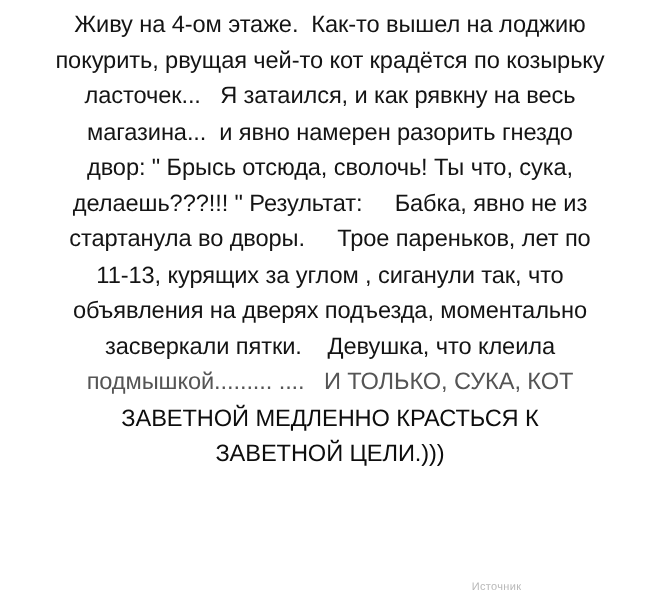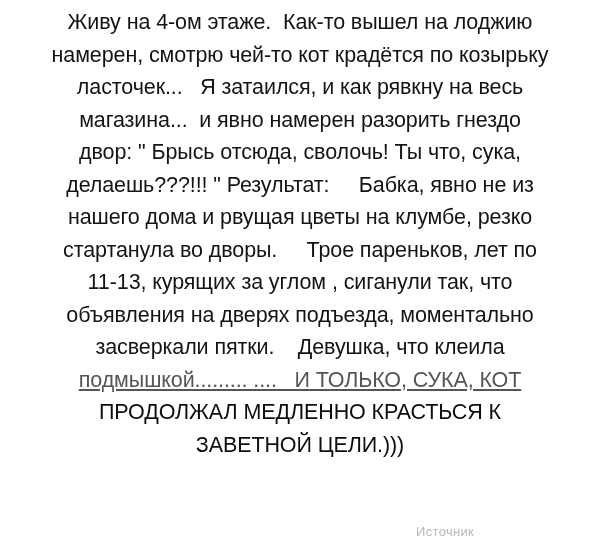--- a/index.html
+++ b/index.html
@@ -38,48 +38,46 @@
     display: block;
   }
   .l-faint {
     color: #3a3a3a;
   }
   .l-faint2 {
     color: #4a4a4a;
   }
   .l-faint3 {
     color: #555555;
-    text-decoration: underline;
   }
   .l-bold {
     color: #0d0d0d;
   }
   .watermark {
     position: absolute;
     right: 6px;
     bottom: 1px;
-    font-size: 13px;
+    font-size: 10px;
     color: #b8b8b8;
     letter-spacing: 0.3px;
   }
 </style>
 </head>
 <body>
 
 <div class="page">
   <div class="text-block">
     <span class="line">Живу на 4-ом этаже.  Как-то вышел на лоджию</span>
-    <span class="line">намерен, смотрю чей-то кот крадётся по козырьку</span>
+    <span class="line">покурить, рвущая чей-то кот крадётся по козырьку</span>
     <span class="line">ласточек...   Я затаился, и как рявкну на весь</span>
     <span class="line">магазина...  и явно намерен разорить гнездо</span>
     <span class="line">двор: " Брысь отсюда, сволочь! Ты что, сука,</span>
     <span class="line">делаешь???!!! " Результат:     Бабка, явно не из</span>
-    <span class="line">нашего дома и рвущая цветы на клумбе, резко</span>
     <span class="line">стартанула во дворы.     Трое пареньков, лет по</span>
     <span class="line">11-13, курящих за углом , сиганули так, что</span>
     <span class="line">объявления на дверях подъезда, моментально</span>
     <span class="line">засверкали пятки.    Девушка, что клеила</span>
     <span class="line l-faint3">подмышкой......... ....   И ТОЛЬКО, СУКА, КОТ</span>
-    <span class="line l-bold">ПРОДОЛЖАЛ МЕДЛЕННО КРАСТЬСЯ К</span>
+    <span class="line l-bold">ЗАВЕТНОЙ МЕДЛЕННО КРАСТЬСЯ К</span>
     <span class="line l-bold">ЗАВЕТНОЙ ЦЕЛИ.)))</span>
   </div>
   <div class="watermark">Источник</div>
 </div>
 
 </body></html>

